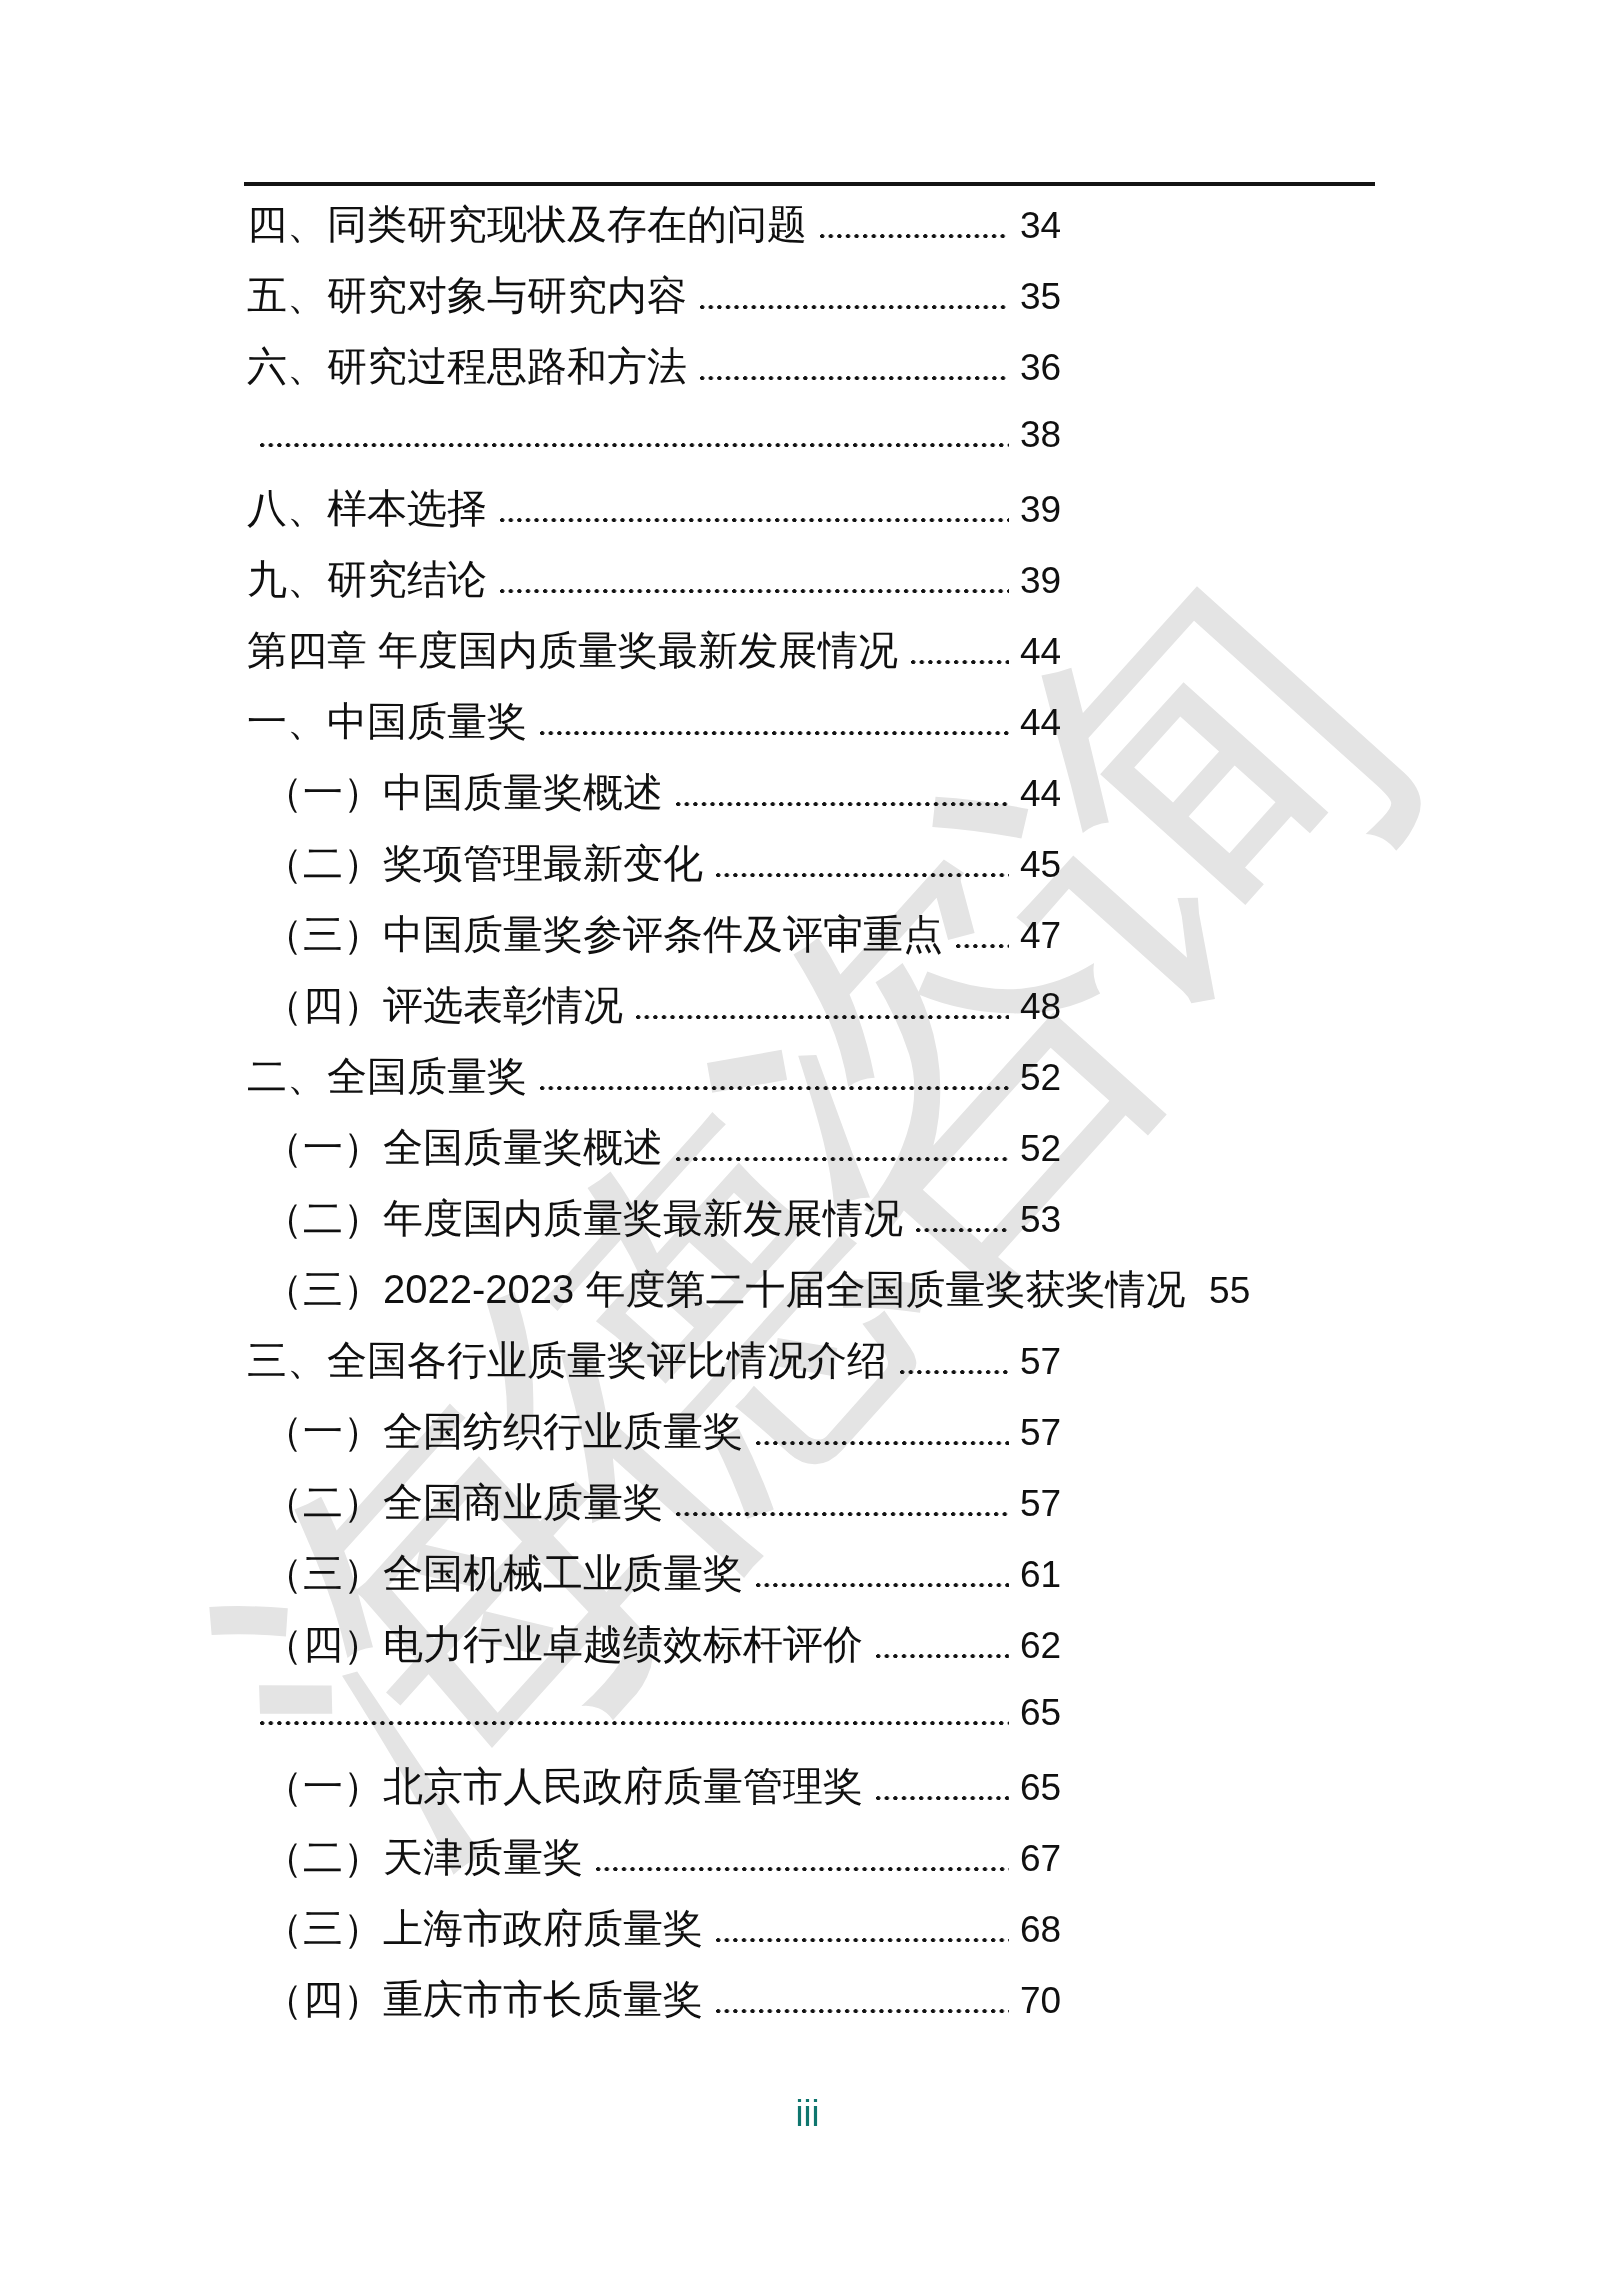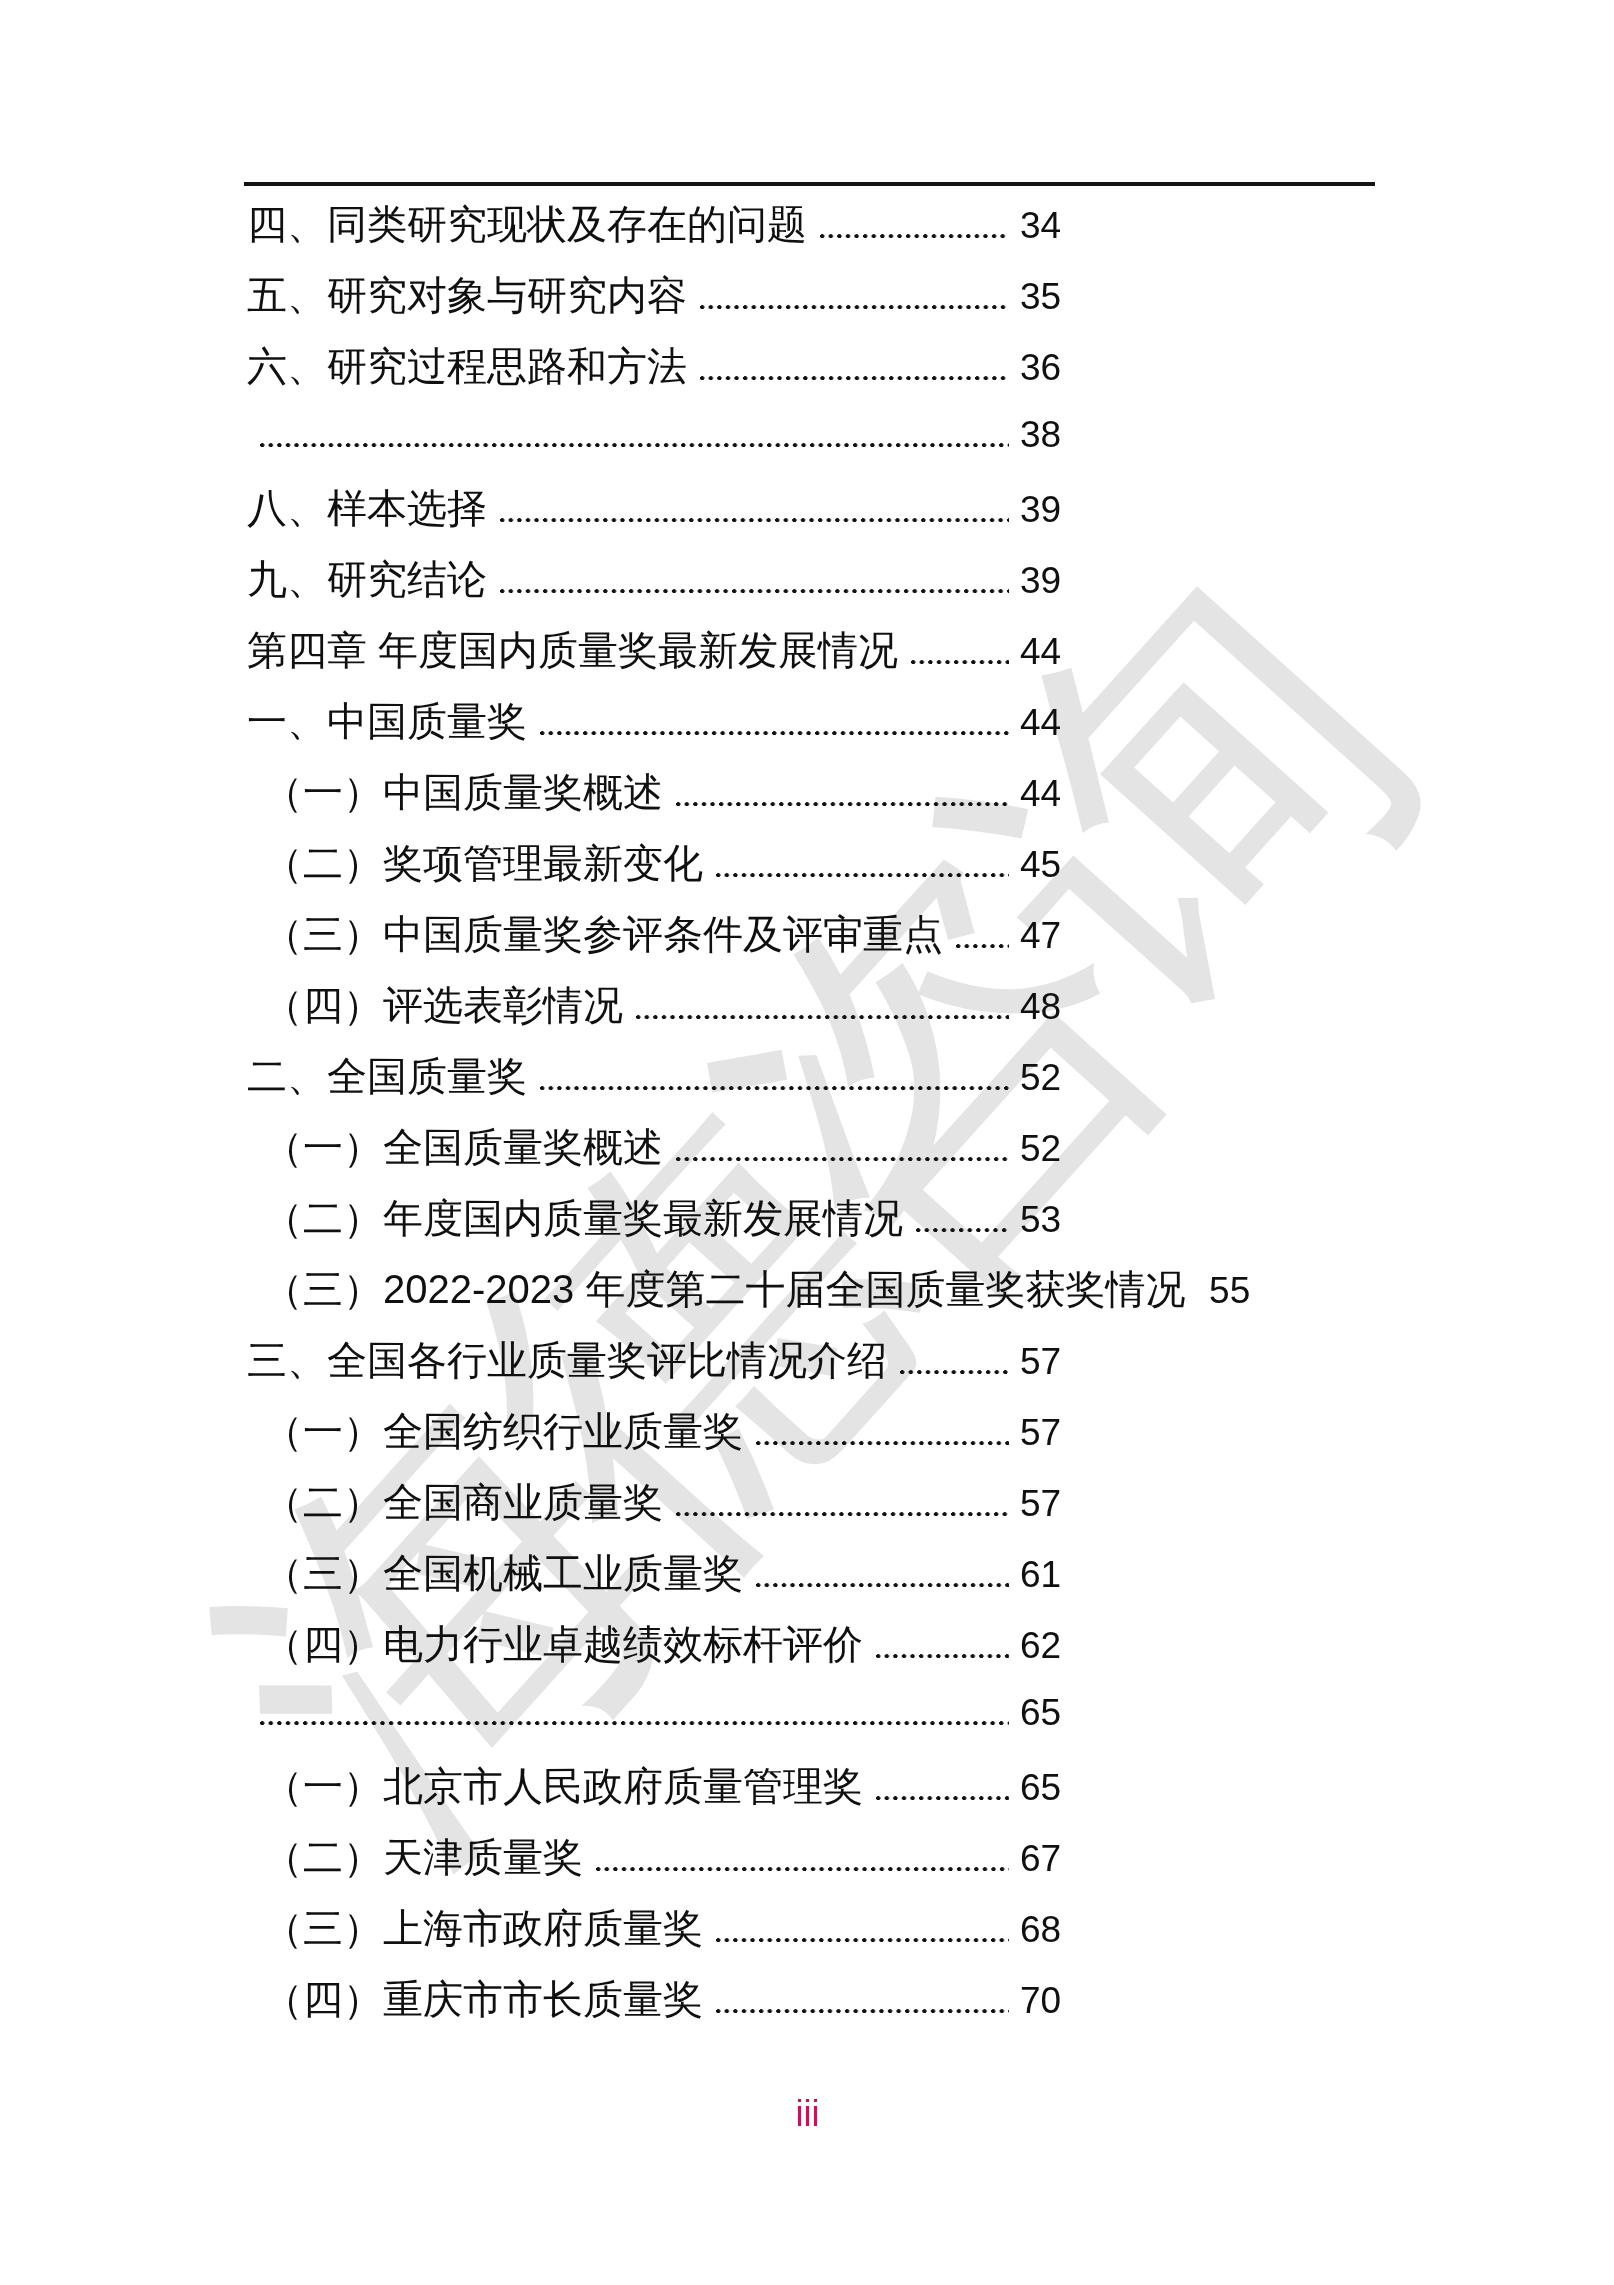--- a/index.html
+++ b/index.html
@@ -77,21 +77,21 @@
     text-align: left;
     white-space: nowrap;
   }
   .footer {
     position: absolute;
     left: 0;
     top: 2093px;
     width: 100%;
     text-align: center;
     font-size: 36px;
-    color: #be185d;
+    color: #0f766e;
     z-index: 1;
   }
 </style>
 </head>
 <body>
 
 <div class="page">
 
   <div class="watermark">海德咨询</div>
 

